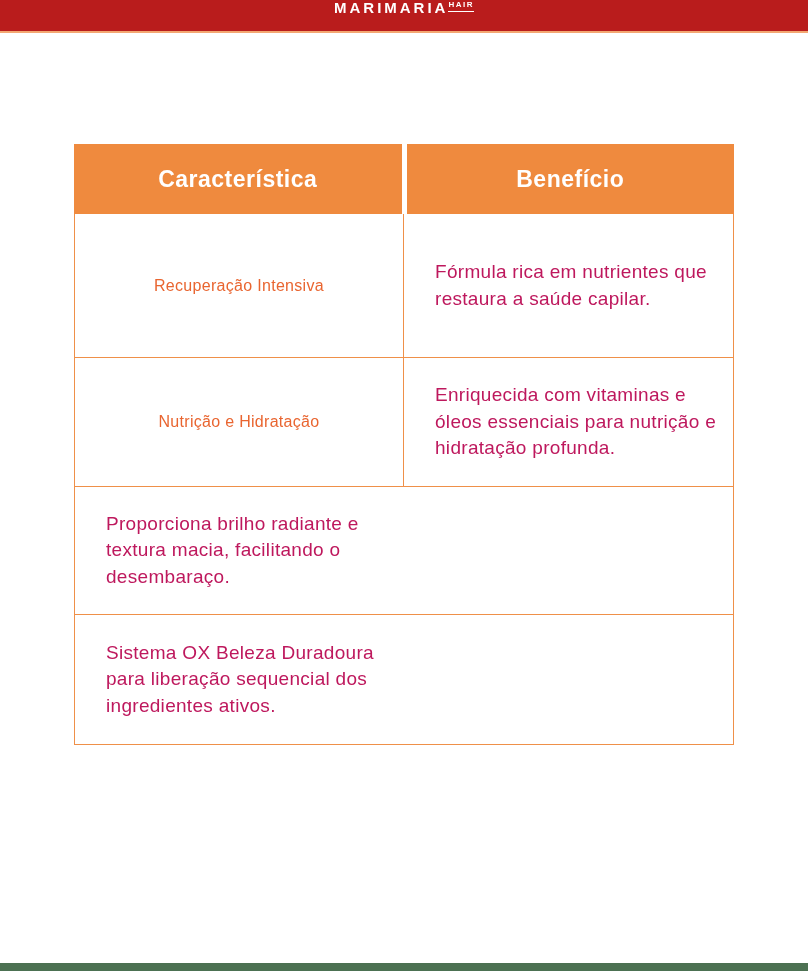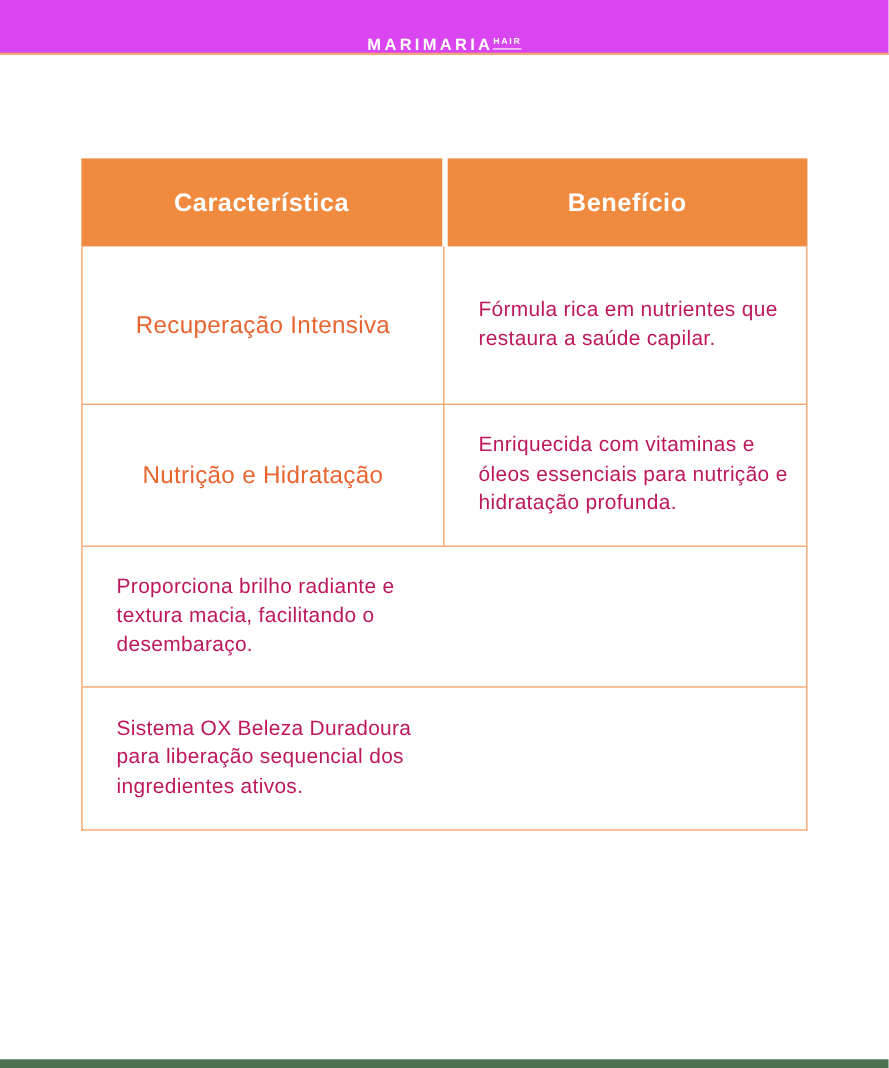--- a/index.html
+++ b/index.html
@@ -9,25 +9,25 @@
     width: 808px;
     height: 971px;
     background: #ffffff;
     font-family: "Liberation Sans", sans-serif;
     overflow: hidden;
   }
   
   .topbar {
     position: absolute;
     top: 0; left: 0; right: 0;
-    height: 50px;
-    background: #d946ef;
+    height: 33px;
+    background: #b91c1c;
     border-bottom: 2px solid #F3A873;
     display: flex;
-    align-items: flex-end;
+    align-items: flex-start;
     justify-content: center;
   }
   .logo { display: flex; align-items: flex-start; color: #ffffff; }
   .logo-main {
     font-size: 15px;
     font-weight: bold;
     letter-spacing: 3px;
     line-height: 1;
   }
   .logo-sub {
@@ -45,21 +45,21 @@
     left: 74px;
     top: 144px;
     width: 660px;
   }
   .thead {
     display: grid;
     grid-template-columns: 1fr 1fr;
     gap: 5px;
   }
   .th {
-    height: 80px;
+    height: 70px;
     background: #EF8A3E;
     color: #ffffff;
     display: flex;
     align-items: center;
     justify-content: center;
     font-size: 23px;
     font-weight: bold;
     letter-spacing: 0.5px;
   }
   .tbody {
@@ -76,21 +76,21 @@
   .trow:nth-child(2) { min-height: 129px; }
   .trow:nth-child(3) { min-height: 128px; }
   .trow:nth-child(4) { min-height: 129px; }
   .trow:nth-child(5) { min-height: 124px; }
   .cell-feature {
     border-right: 1px solid #EF9049;
     display: flex;
     align-items: center;
     justify-content: center;
     color: #E96530;
-    font-size: 22px;
+    font-size: 16px;
     letter-spacing: 0.3px;
     text-align: center;
     padding: 10px;
   }
   .cell-benefit {
     display: flex;
     align-items: center;
     color: #be185d;
     font-size: 19px;
     letter-spacing: 0.3px;

